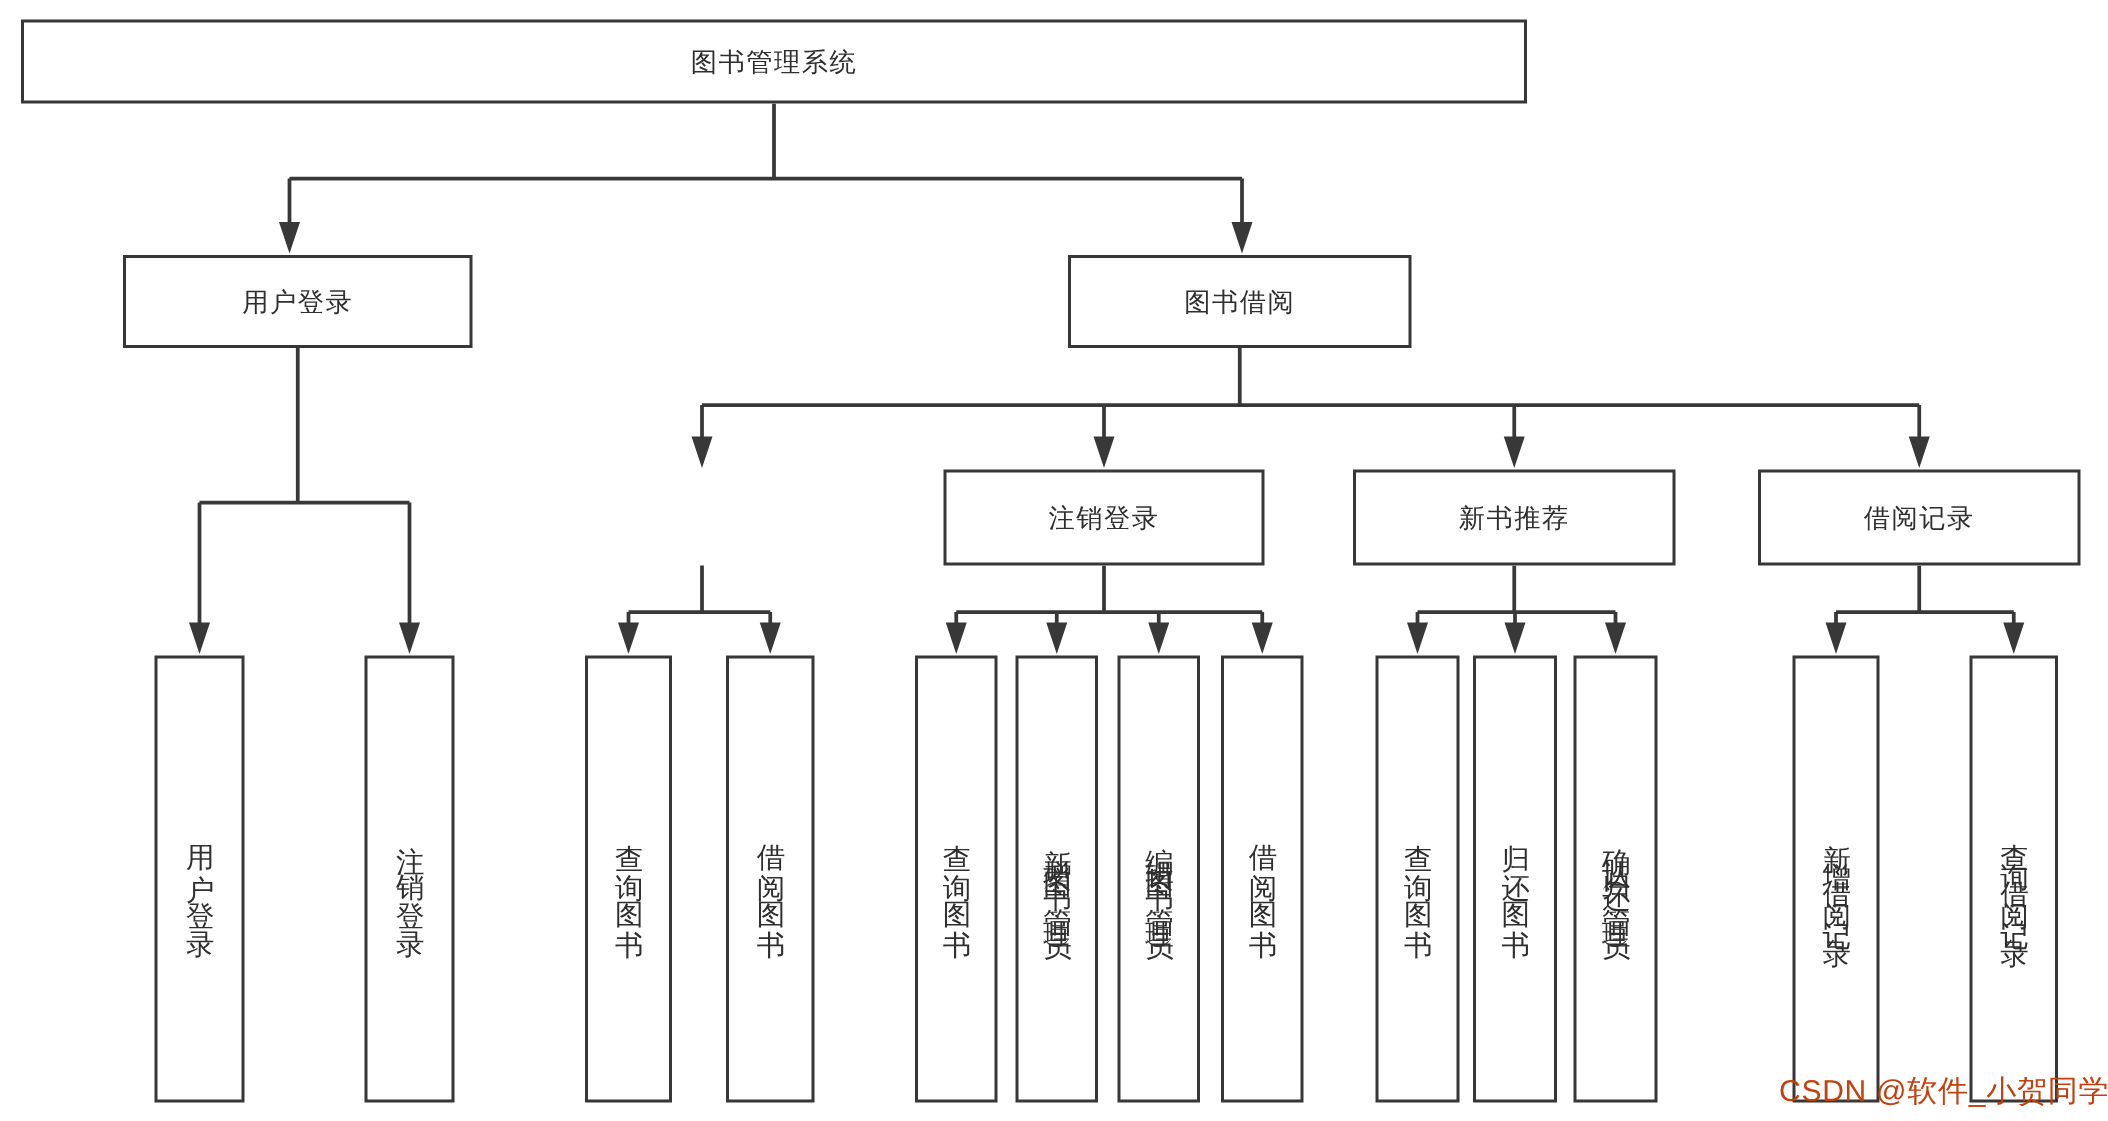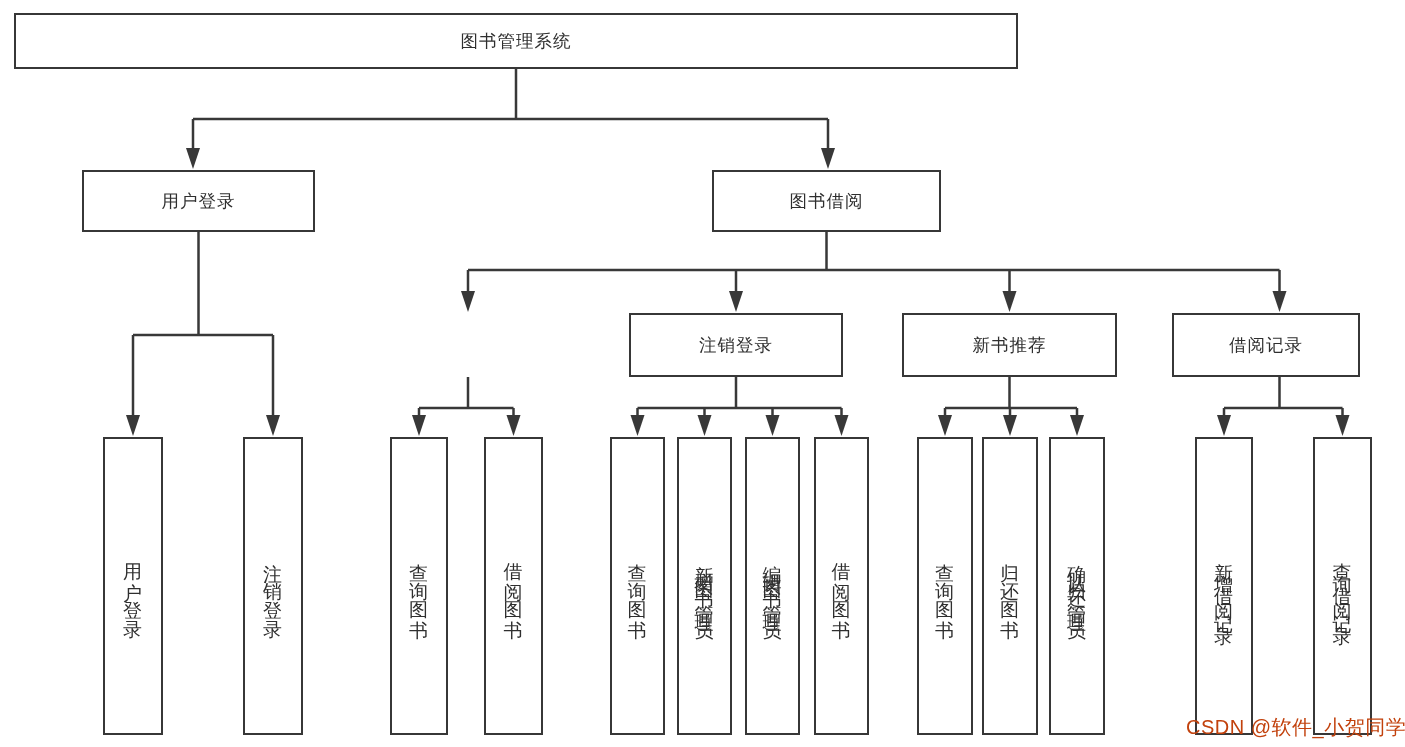--- a/index.html
+++ b/index.html
@@ -84,21 +84,21 @@
   <div class="box" style="left:712px; top:170px; width:229px; height:62px;">
     <span class="hlabel">图书借阅</span>
   </div>
 
   <div class="box" style="left:629px; top:313px; width:214px; height:64px;">
     <span class="hlabel">注销登录</span>
   </div>
   <div class="box" style="left:902px; top:313px; width:215px; height:64px;">
     <span class="hlabel">新书推荐</span>
   </div>
-  <div class="box" style="left:1172px; top:313px; width:188px; height:64px;font-family:Liberation Serif, serif;">
+  <div class="box" style="left:1172px; top:313px; width:215px; height:64px;font-family:Liberation Serif, serif;">
     <span class="hlabel">借阅记录</span>
   </div>
 
   <div class="box" style="left:103px; top:437px; width:60px; height:298px;">
     <span class="vtext">用户登录</span>
   </div>
   <div class="box" style="left:243px; top:437px; width:60px; height:298px;">
     <span class="vtext">注销登录</span>
   </div>
 

